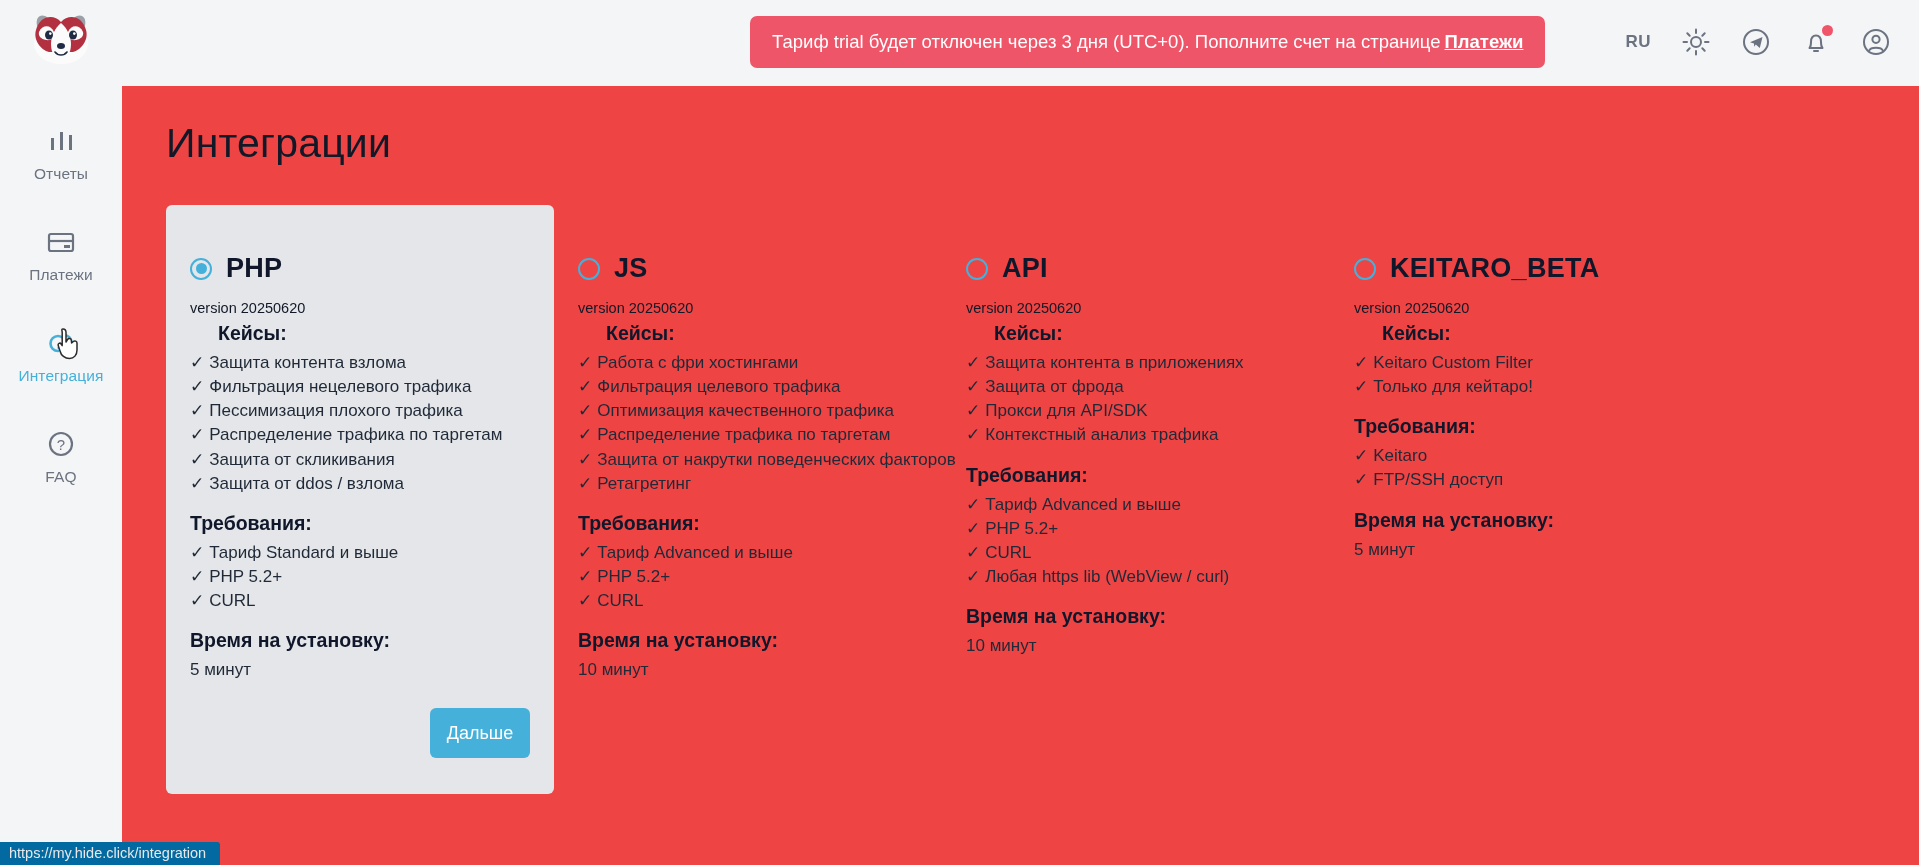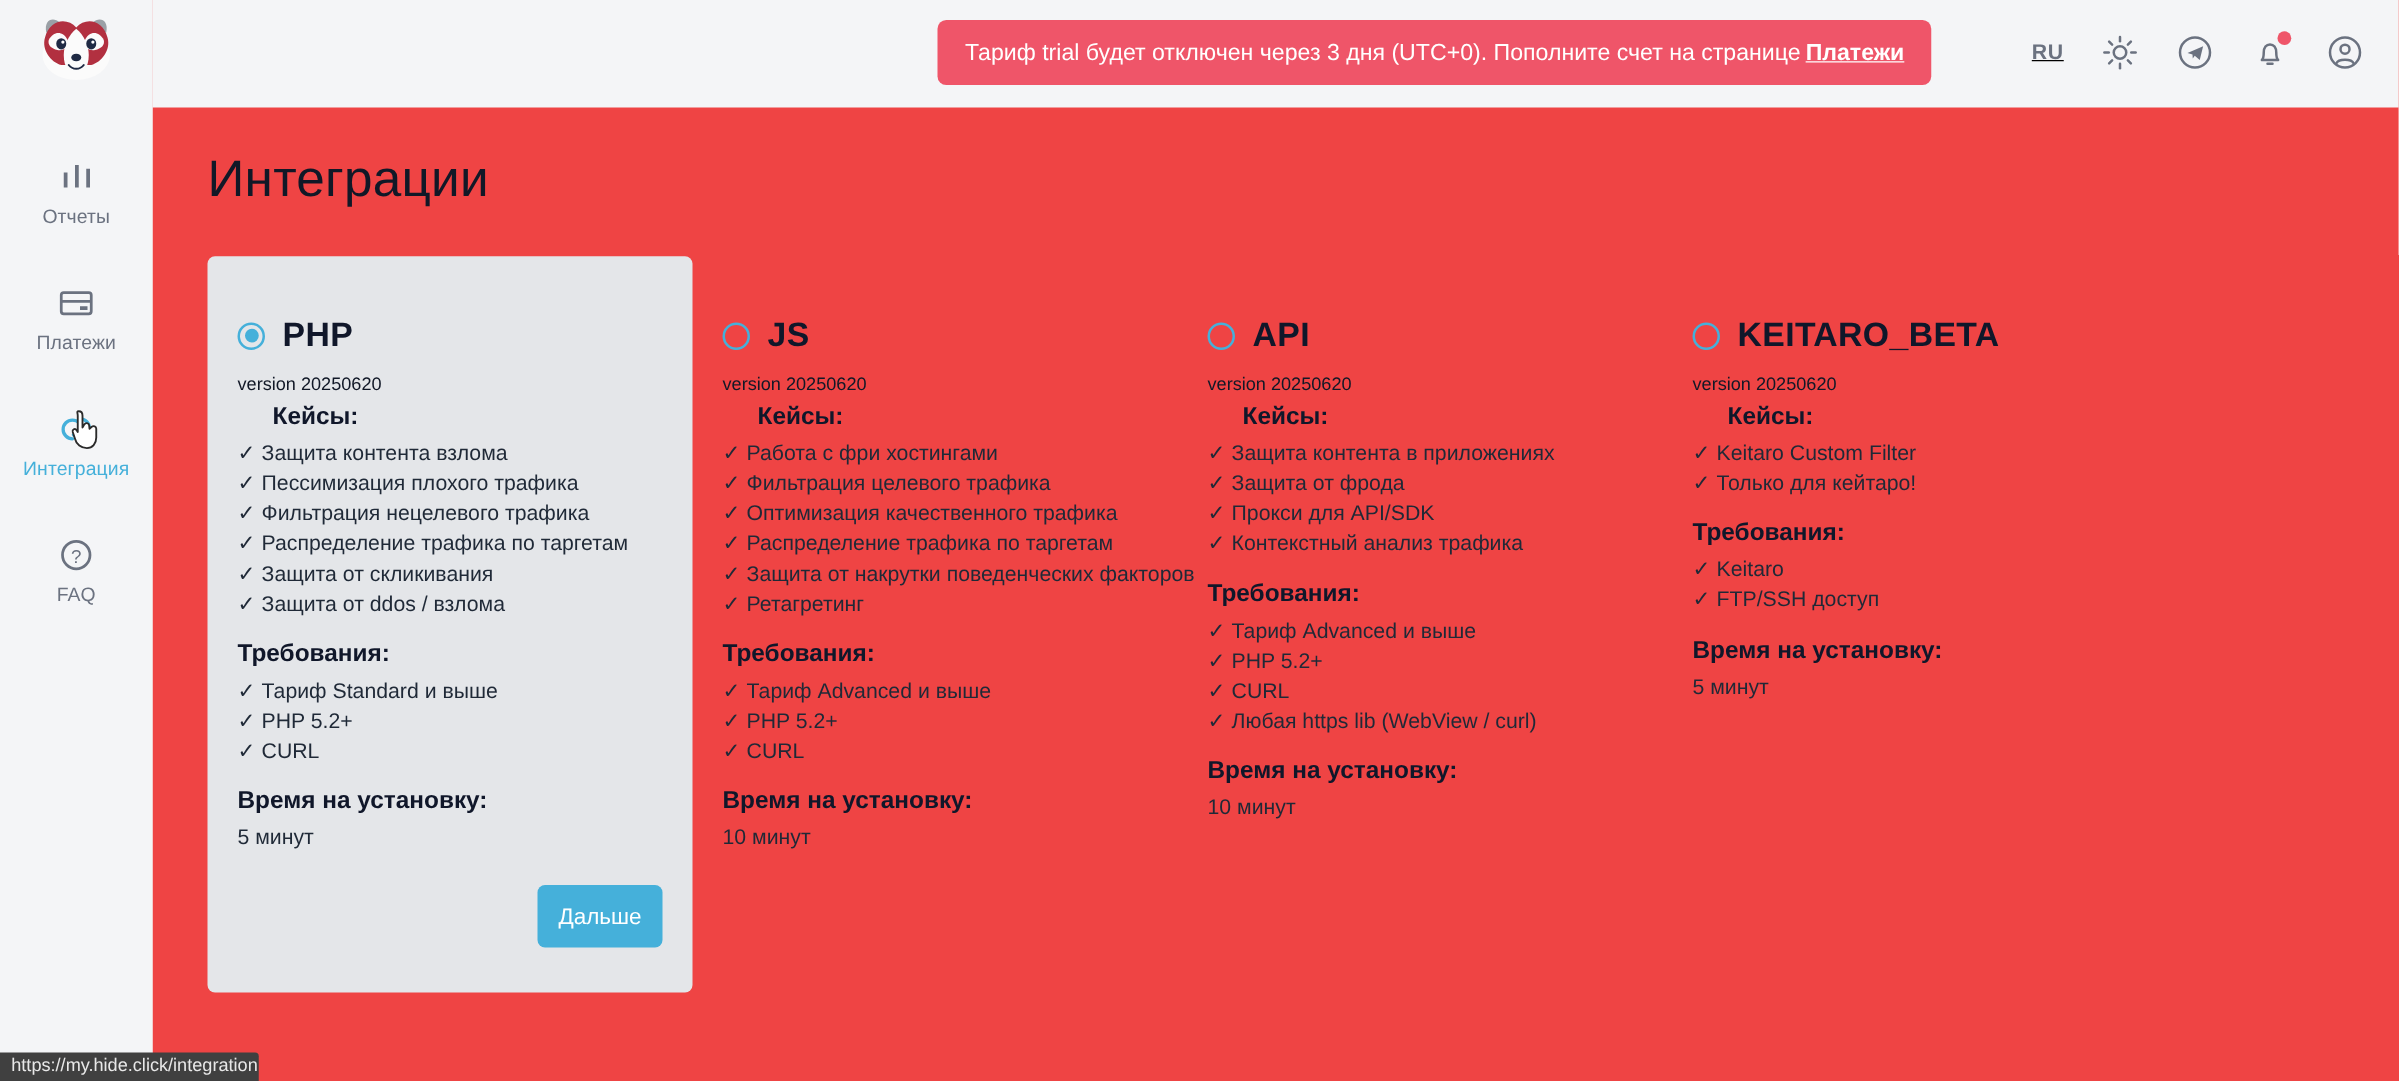--- a/index.html
+++ b/index.html
@@ -45,21 +45,21 @@
   .banner {
     position: absolute; left: 628px; top: 16px;
     background: #ef5569; color: #ffffff;
     border-radius: 7px;
     height: 52px; display: flex; align-items: center;
     padding: 0 22px; font-size: 18.5px; white-space: nowrap;
     max-width: 860px;
   }
   .banner a { color: #ffffff; text-decoration: underline; font-weight: bold; margin-left: 4px; }
 
-  .top-icons { display: flex; align-items: center; gap: 30px; height: 76px; padding-top: 8px; text-decoration: underline; }
+  .top-icons { display: flex; align-items: center; gap: 30px; height: 76px; padding-top: 8px; }
   .lang { font-size: 17px; color: #6b7280; font-weight: bold; letter-spacing: .5px; cursor: pointer; }
   .ticon { width: 30px; height: 30px; cursor: pointer; position: relative; display: block; }
   .bell-dot {
     position: absolute; right: -2px; top: -2px; width: 11px; height: 11px;
     background: #ef5569; border-radius: 50%;
   }
 
   .content { flex: 1 1 auto; padding: 0 0 0 44px; overflow: hidden; position: relative; }
   .page-title {
     font-size: 41px; font-weight: normal; color: #111827;
@@ -96,22 +96,22 @@
   .next-btn {
     margin-top: 26px; margin-left: auto; display: block;
     background: #45b0da; color: #ffffff; border: none;
     border-radius: 6px; height: 50px; width: 100px;
     font-size: 18px; font-family: "Liberation Sans", sans-serif; cursor: pointer;
   }
 
   
   .statusbar {
     position: absolute; left: 0; bottom: 0; z-index: 20;
-    background: #404040; color: #e8e8e8;
-    font-size: 14.5px; padding: 3px 1px 4px 9px;
+    background: #0369a1; color: #e8e8e8;
+    font-size: 14.5px; padding: 3px 14px 4px 9px;
     border-top-right-radius: 3px; white-space: nowrap;
   }
 </style>
 </head>
 <body>
 
 <div class="app">
 
   <aside class="sidebar">
     <div class="logo">
@@ -246,22 +246,22 @@
           <div class="card selected">
             <div class="card-head">
               <span class="radio on">
                 <span class="dot"></span>
               </span>
               <span class="card-title">PHP</span>
             </div>
             <div class="version">version 20250620</div>
             <div class="sec-title first">Кейсы:</div>
             <div class="li"><span class="ck">✓</span><span>Защита контента взлома</span></div>
+            <div class="li"><span class="ck">✓</span><span>Фильтрация нецелевого трафика</span></div>
             <div class="li"><span class="ck">✓</span><span>Пессимизация плохого трафика</span></div>
-            <div class="li"><span class="ck">✓</span><span>Фильтрация нецелевого трафика</span></div>
             <div class="li"><span class="ck">✓</span><span>Распределение трафика по таргетам</span></div>
             <div class="li"><span class="ck">✓</span><span>Защита от скликивания</span></div>
             <div class="li"><span class="ck">✓</span><span>Защита от ddos / взлома</span></div>
             <div class="sec-title">Требования:</div>
             <div class="li"><span class="ck">✓</span><span>Тариф Standard и выше</span></div>
             <div class="li"><span class="ck">✓</span><span>PHP 5.2+</span></div>
             <div class="li"><span class="ck">✓</span><span>CURL</span></div>
             <div class="sec-title">Время на установку:</div>
             <div class="plain">5 минут</div>
             <button class="next-btn">Дальше</button>

